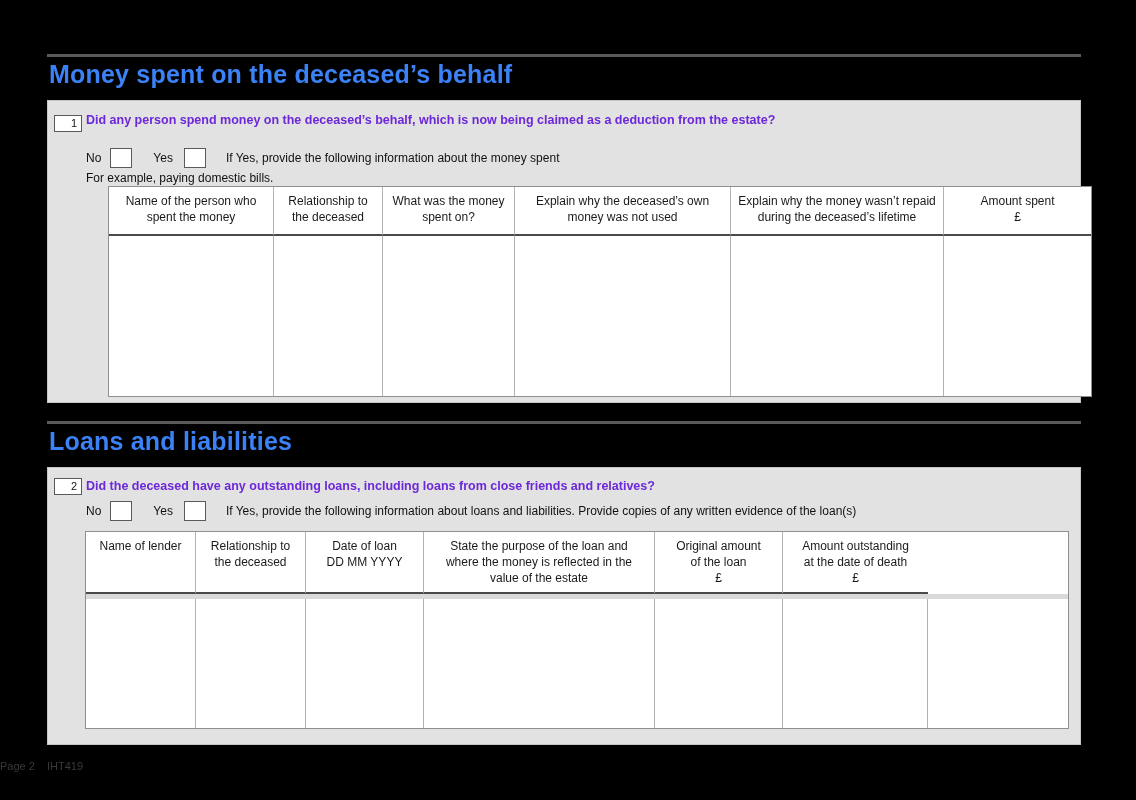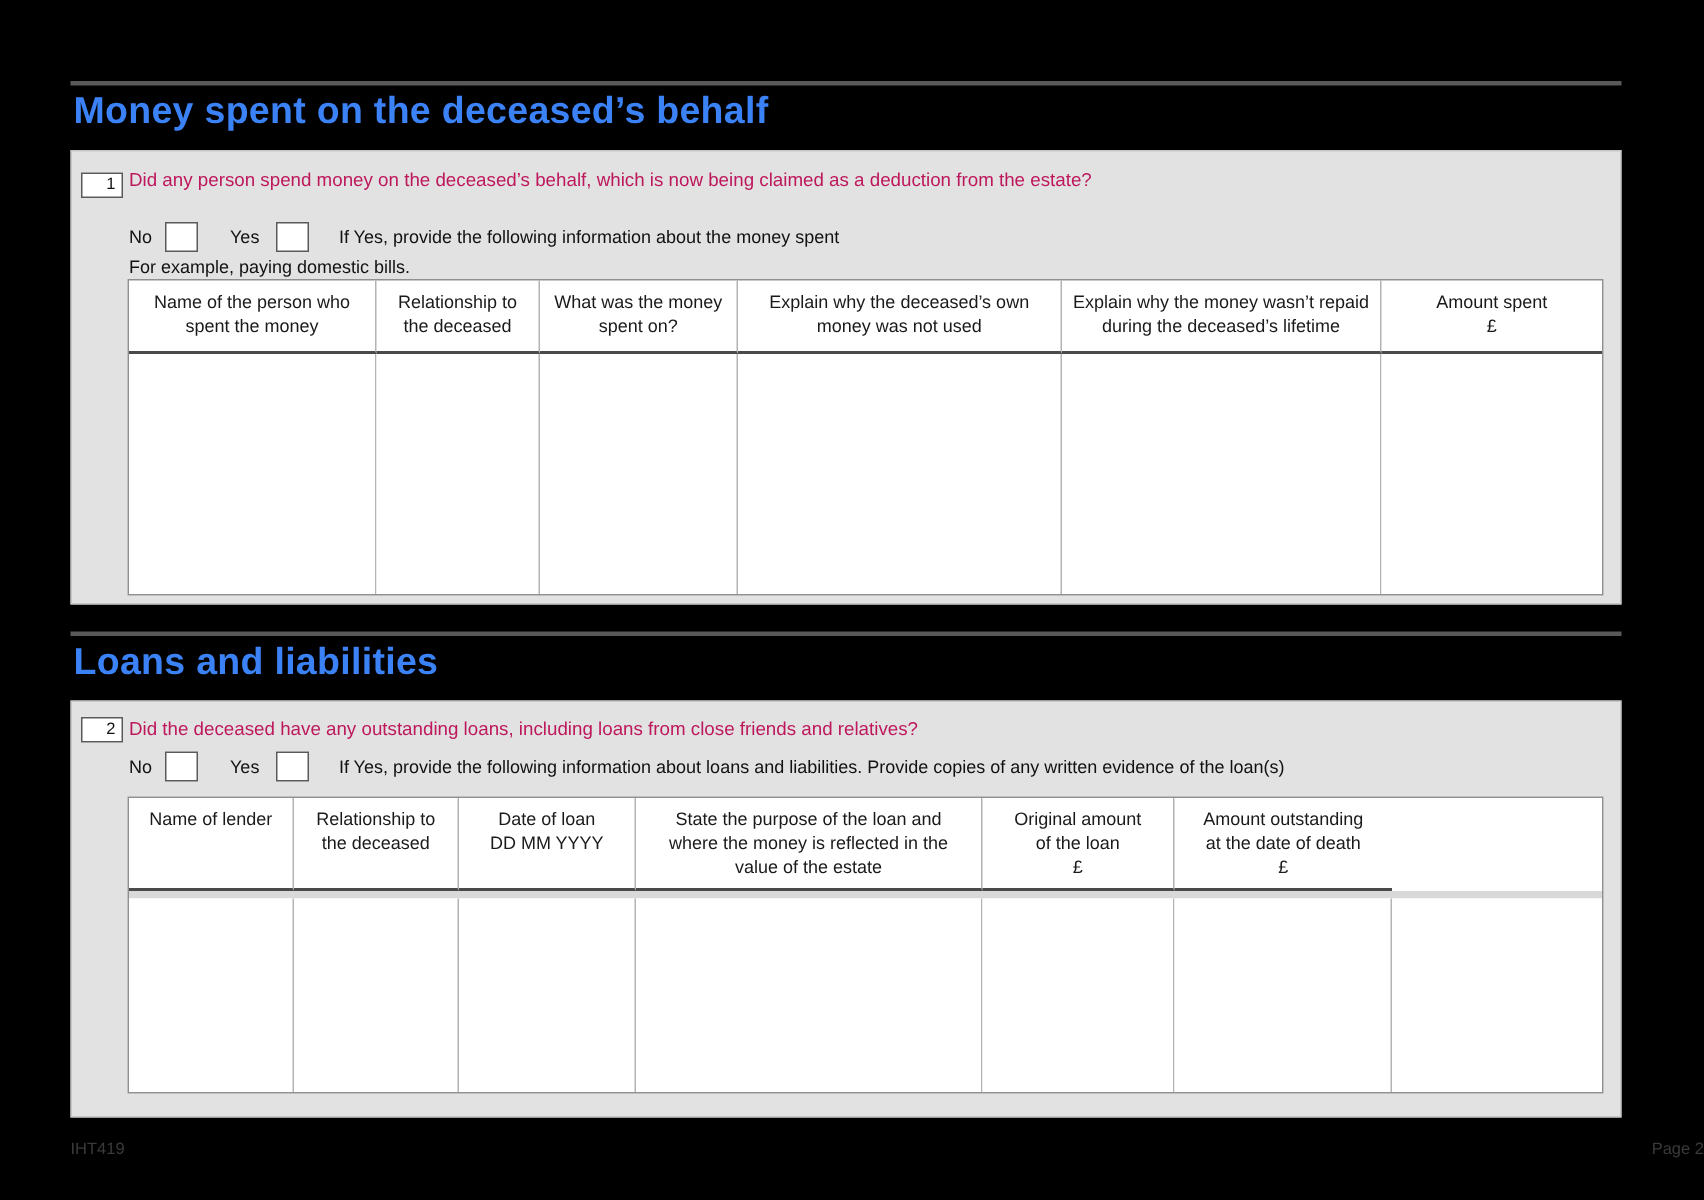--- a/index.html
+++ b/index.html
@@ -17,47 +17,47 @@
 
   .panel{position:absolute;left:47px;width:1034px;background:#e2e2e2;border:1px solid #c6c6c6;box-sizing:border-box;}
   #panel1{top:100px;height:303px}
   #panel2{top:467px;height:278px}
 
   .numbox{position:absolute;left:6px;width:22px;height:15px;background:#fff;border:1px solid #5a5a5a;
     font-size:11px;text-align:right;padding-right:4px;line-height:15px;color:#111;box-sizing:content-box;}
   #panel1 .numbox{top:14px}
   #panel2 .numbox{top:10px}
 
-  .qbold{position:absolute;left:38px;font-weight:normal;font-size:12.5px;color:#be185d;white-space:nowrap;}
+  .qbold{position:absolute;left:38px;font-weight:bold;font-size:12.5px;color:#6d28d9;white-space:nowrap;}
   #panel1 .qbold{top:12px}
   #panel2 .qbold{top:11px}
   .qhint{position:absolute;left:38px;top:27px;font-size:12px;color:#111;margin-top:43px;}
 
   .checkrow{position:absolute;left:38px;display:flex;align-items:center;font-size:12px;color:#111;}
   #panel1 .checkrow{top:46px;height:22px;}
   #panel2 .checkrow{top:32px;height:22px;}
   .cbx{width:22px;height:20px;background:#fff;border:1px solid #5a5a5a;box-sizing:border-box;}
   .cbx.first{margin-left:9px}
   .lbl-yes{margin-left:21px}
   .cbx.second{margin-left:11px}
   .ifyes{margin-left:20px}
 
   .tbl{position:absolute;left:37px;background:#fff;border:1px solid #8f8f8f;display:grid;}
-  #tbl1{top:85px;grid-template-columns:165px 109px 132px 216px 213px 147px;grid-template-rows:49px 160px;}
+  #tbl1{top:85px;grid-template-columns:165px 109px 132px 216px 213px 147px;grid-template-rows:49px 160px;margin-left:23px;}
   #tbl2{top:63px;grid-template-columns:110px 110px 118px 231px 128px 145px 140px;grid-template-rows:62px 5px 129px;}
   .hc{border-right:1px solid #b3b3b3;border-bottom:2px solid #4a4a4a;text-align:center;
     font-size:12px;line-height:16px;padding-top:6px;color:#1a1a1a;white-space:pre-line;box-sizing:border-box;}
   .hc.last{border-right:none}
   .strip{grid-column:1/-1;background:#d9d9d9;}
   .bc{border-right:1px solid #b3b3b3;box-sizing:border-box;background:#fff;}
   .bc.last{border-right:none}
 
   .footer-text{position:absolute;top:760px;font-size:11px;color:#3a3a3a;}
   #form-id{left:47px}
-  #page-num{left:0;width:1136px;text-align:right}
+  #page-num{left:0;width:1136px;text-align:left}
 </style>
 </head>
 <body>
 
 <div class="rule" id="rule1"></div>
 <div class="sec-title" id="title1">Money spent on the deceased’s behalf</div>
 
 <div class="panel" id="panel1">
   <div class="numbox">1</div>
   <div class="qbold">Did any person spend money on the deceased’s behalf, which is now being claimed as a deduction from the estate?</div>

